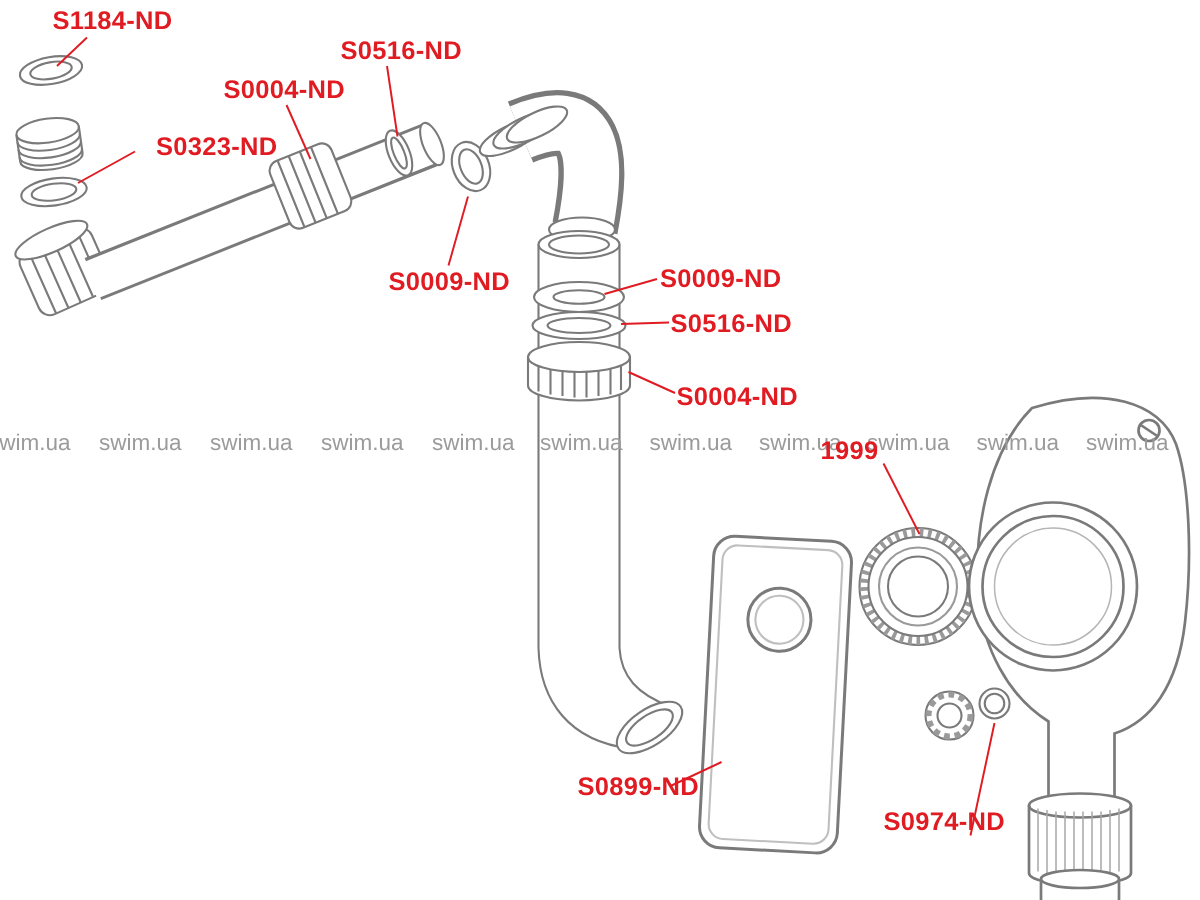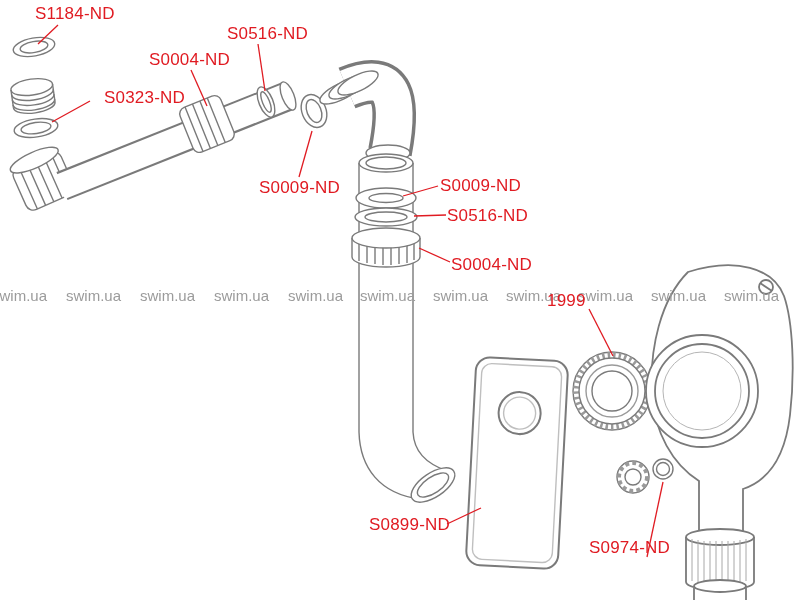--- a/index.html
+++ b/index.html
@@ -1,19 +1,19 @@
 <!DOCTYPE html>
 <html style="--label: #e01b22; --wm: #9b9b9b;"><head>
 <meta charset="utf-8">
 <style>
   html,body{margin:0;padding:0;background:#fff}
   .stage{position:relative;width:800px;height:600px;background:#fff;overflow:hidden;
          font-family:"Liberation Sans",sans-serif}
   .stage svg{position:absolute;left:0;top:0}
-  .lbl{position:absolute;color:var(--label,#e01b22);font-size:17px;font-weight:400;
+  .lbl{position:absolute;color:var(--label,#e01b22);font-size:17px;font-weight:700;
        white-space:nowrap;letter-spacing:.2px}
   .wm{position:absolute;top:287px;color:var(--wm,#9b9b9b);font-size:15px;font-weight:400}
 </style>
 </head>
 <body>
 
 <div class="stage">
 
   <svg width="800" height="600" viewBox="0 0 800 600">
     <g stroke="#7a7a7a" fill="none" stroke-width="1.4">
@@ -167,16 +167,16 @@
 
   <div class="lbl" style="left:35px;top:4px">S1184-ND</div>
   <div class="lbl" style="left:149px;top:50px">S0004-ND</div>
   <div class="lbl" style="left:227px;top:24px">S0516-ND</div>
   <div class="lbl" style="left:104px;top:88px">S0323-ND</div>
   <div class="lbl" style="left:259px;top:178px">S0009-ND</div>
   <div class="lbl" style="left:440px;top:176px">S0009-ND</div>
   <div class="lbl" style="left:447px;top:206px">S0516-ND</div>
   <div class="lbl" style="left:451px;top:255px">S0004-ND</div>
   <div class="lbl" style="left:547px;top:291px">1999</div>
-  <div class="lbl" style="left:369px;top:515px">S0899-ND</div>
+  <div class="lbl" style="left:385px;top:515px">S0899-ND</div>
   <div class="lbl" style="left:589px;top:538px">S0974-ND</div>
 
 </div>
 
 </body></html>

